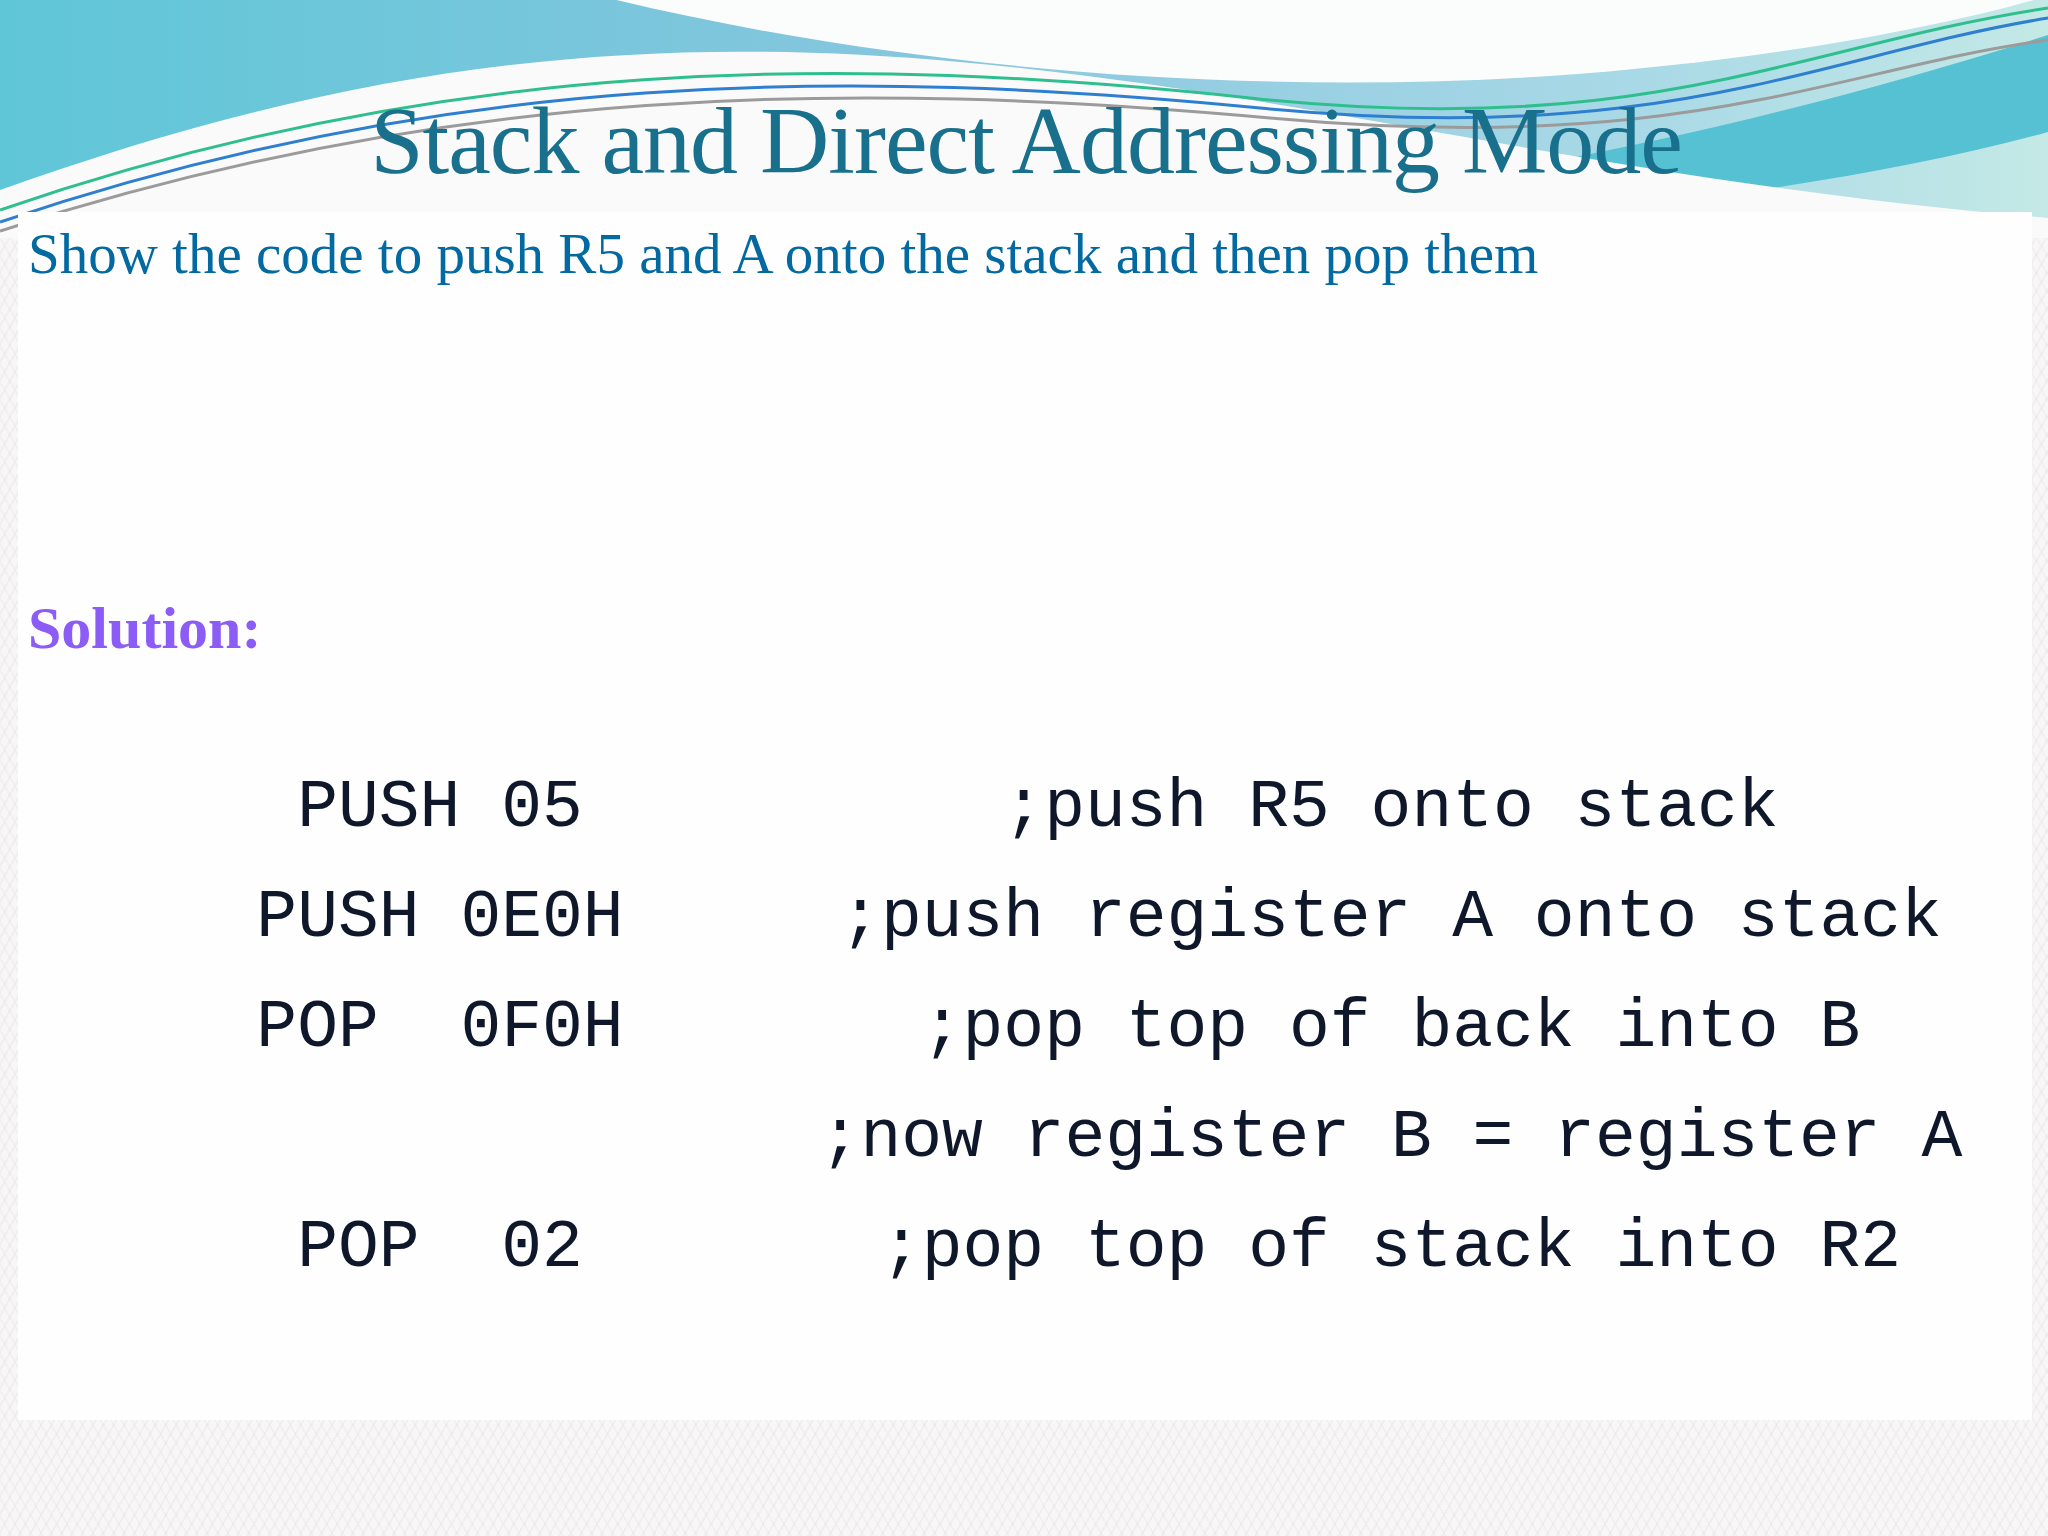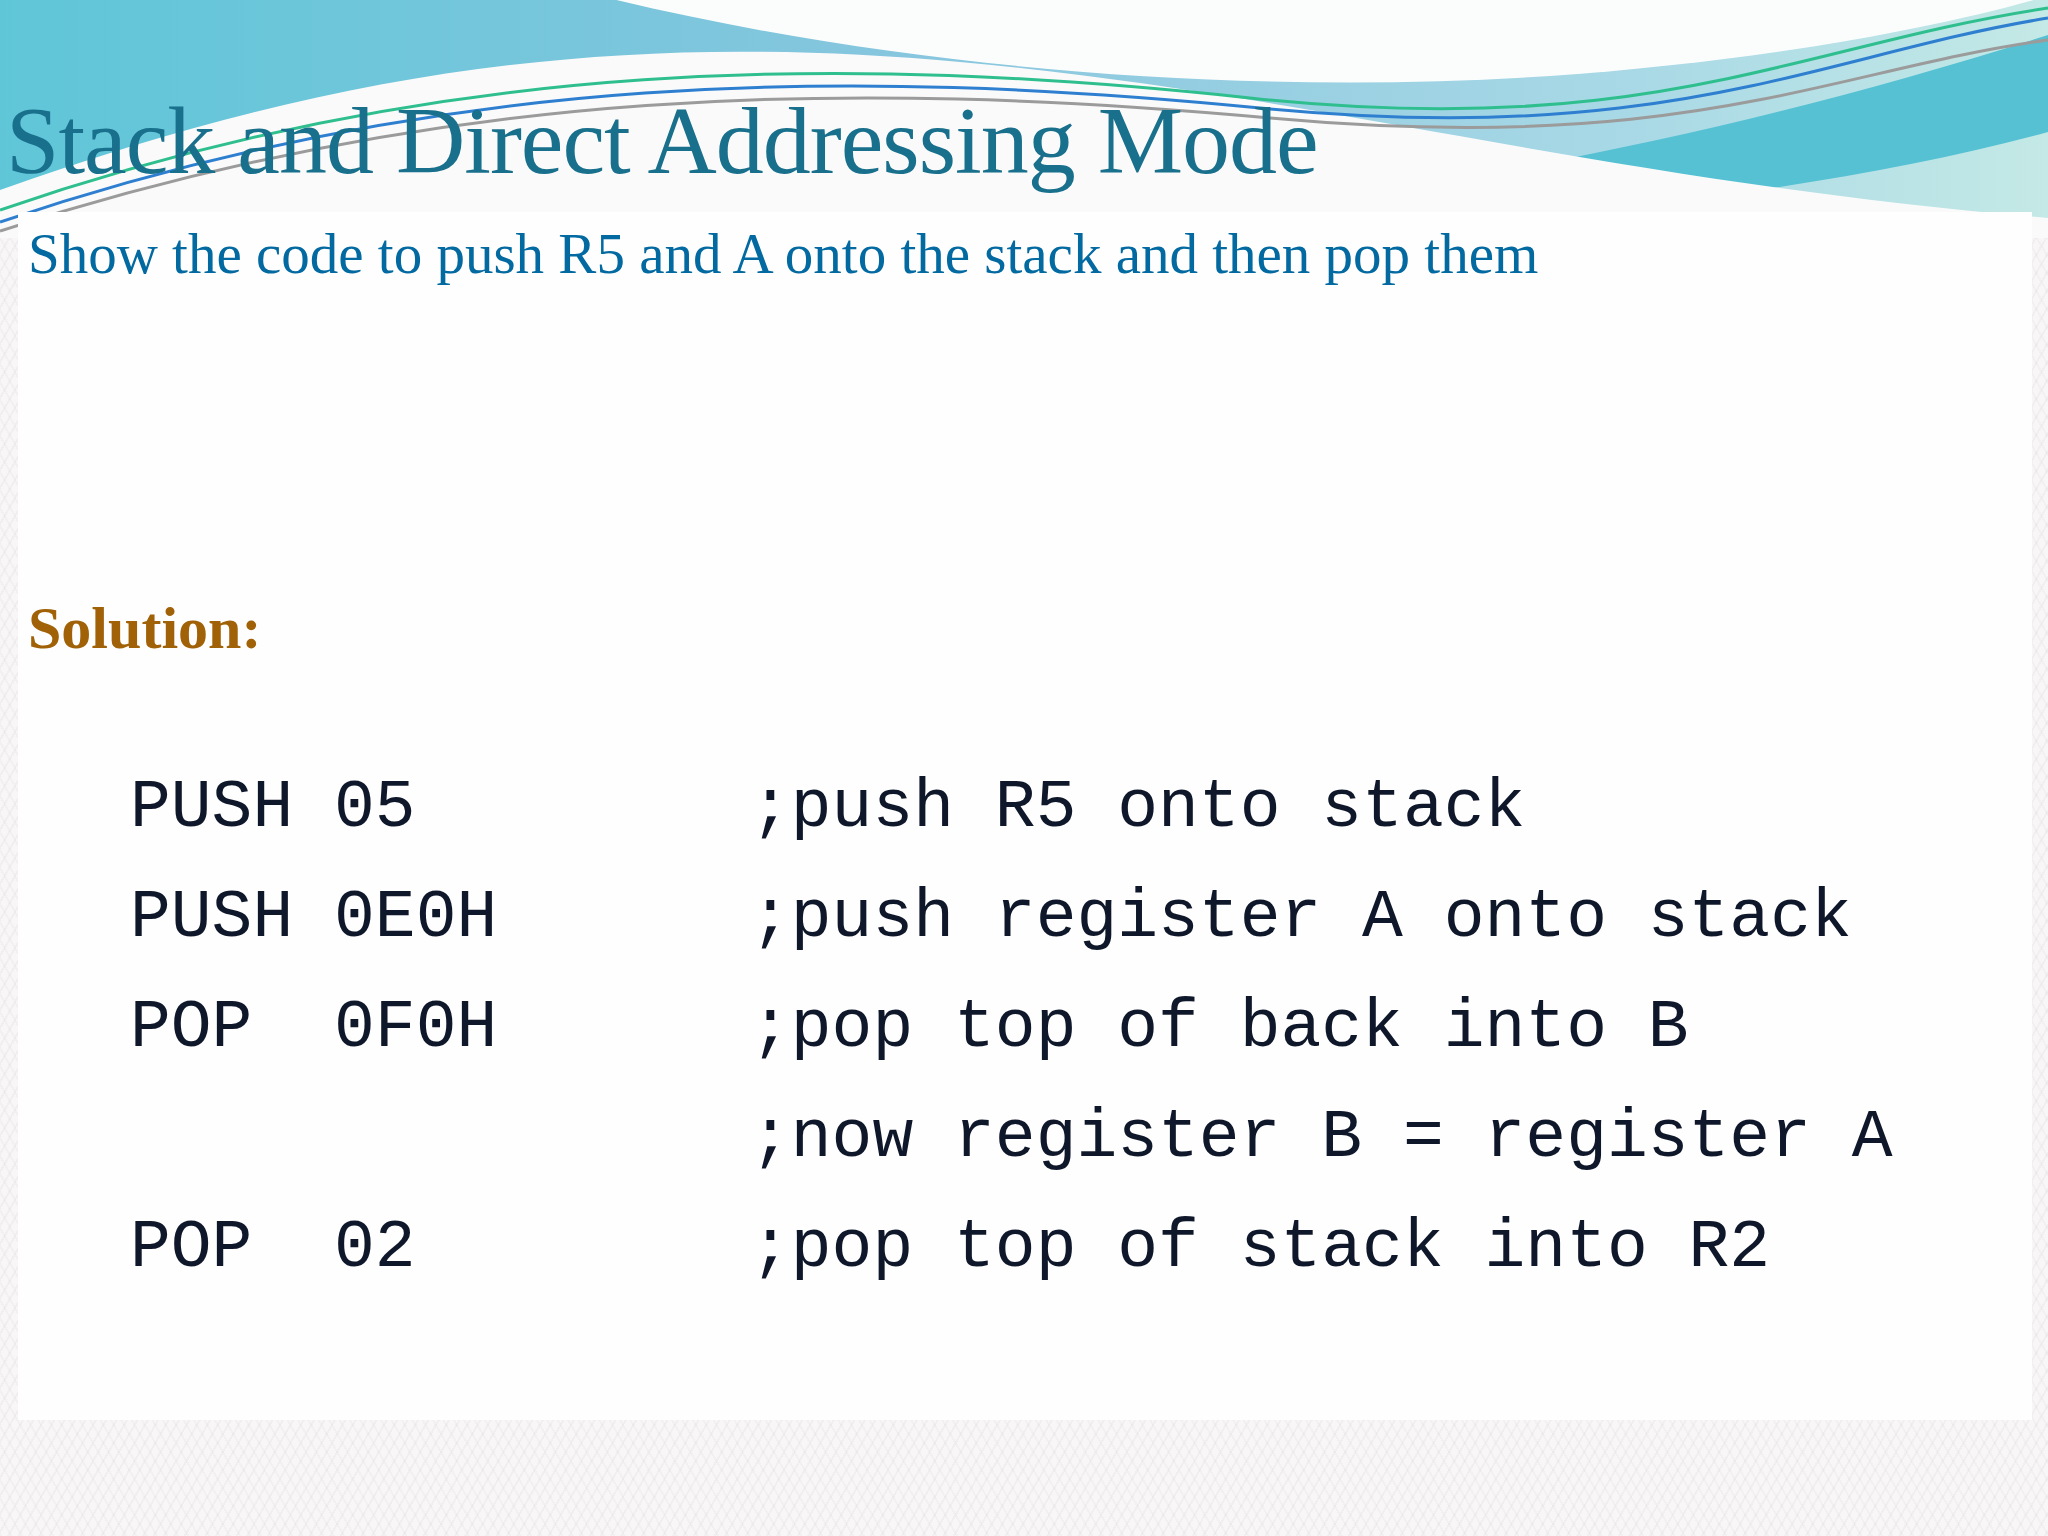--- a/index.html
+++ b/index.html
@@ -10,20 +10,21 @@
   }
   .slide {
     position: relative;
     width: 2048px; height: 1536px;
     background-color: #f8f6f7;
     
     background-image:
       repeating-linear-gradient(120deg, rgba(185,170,185,0.10) 0 2px, rgba(0,0,0,0) 2px 9px),
       repeating-linear-gradient(60deg,  rgba(185,170,185,0.08) 0 2px, rgba(0,0,0,0) 2px 9px);
     overflow: hidden;
+    text-align: center;
   }
 
   
   .header-art {
     position: absolute; top: 0; left: 0;
     width: 2048px; height: 238px;
     display: block;
   }
   .slide-title {
     position: absolute;
@@ -51,21 +52,21 @@
     font-size: 57px;
     line-height: 80px;
     color: #0369a1;
     white-space: nowrap;
   }
   .solution-label {
     position: absolute;
     left: 10px; top: 382px;
     font-size: 60px;
     font-weight: 700;
-    color: #a16207;
+    color: #8b5cf6;
   }
   .code-block {
     position: absolute;
     left: 0; top: 540px;
     width: 2014px;
     font-family: "Liberation Mono", monospace;
     font-size: 68px;
     color: #0f172a;
   }
   .code-row {

